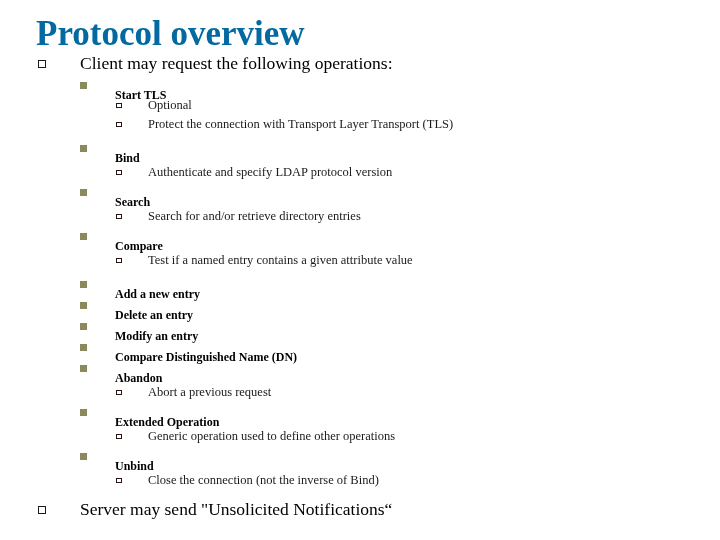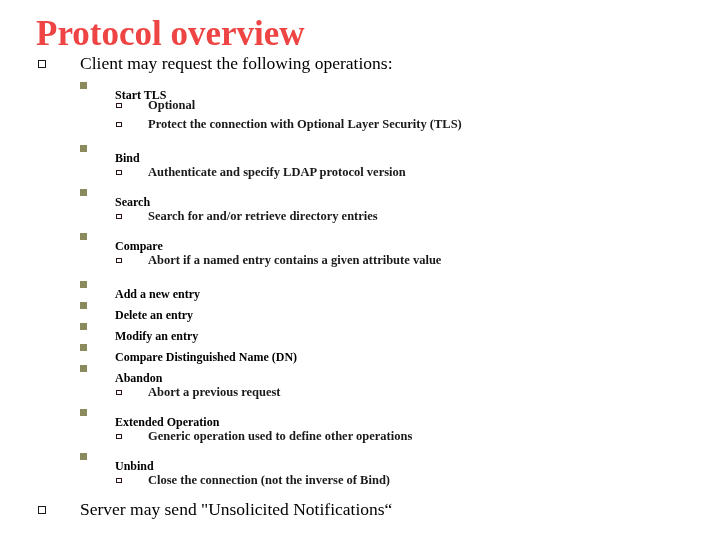--- a/index.html
+++ b/index.html
@@ -24,21 +24,21 @@
   }
 
   
   .slide-title {
     position: absolute;
     left: 36px;
     top: 14px;
     font-size: 35px;
     line-height: 40px;
     font-weight: bold;
-    color: #ef4444;
+    color: #0369a1;
     letter-spacing: 0px;
     white-space: nowrap;
   }
 
   
   .body {
     position: absolute;
     left: 0;
     top: 52px;
     width: 720px;
@@ -124,21 +124,21 @@
     color: #000000;
     margin-top: 10px;
   }
 
   .lvl3 {
     height: 19px;
   }
   .lvl3 .txt {
     font-size: 12.5px;
     line-height: 19px;
-    font-weight: bold;
+    font-weight: normal;
     color: #1a1a1a;
   }
 
   
   .gap-sm { height: 4px; }
   .gap-md { height: 8px; }
 </style>
 </head>
 <body>
 
@@ -164,21 +164,21 @@
     <div class="row lvl3">
       <span class="bullet">
         <span class="sq-hollow-maroon"></span>
       </span>
       <span class="txt">Optional</span>
     </div>
     <div class="row lvl3">
       <span class="bullet">
         <span class="sq-hollow-maroon"></span>
       </span>
-      <span class="txt">Protect the connection with Optional Layer Security (TLS)</span>
+      <span class="txt">Protect the connection with Transport Layer Transport (TLS)</span>
     </div>
 
     <div class="gap-sm"></div>
 
     <div class="row lvl2">
       <span class="bullet">
         <span class="sq-solid-olive"></span>
       </span>
       <span class="txt">Bind</span>
     </div>
@@ -208,21 +208,21 @@
       <span class="bullet">
         <span class="sq-solid-olive"></span>
       </span>
       <span class="txt">Compare</span>
     </div>
     <div class="gap-sm"></div>
     <div class="row lvl3">
       <span class="bullet">
         <span class="sq-hollow-maroon"></span>
       </span>
-      <span class="txt">Abort if a named entry contains a given attribute value</span>
+      <span class="txt">Test if a named entry contains a given attribute value</span>
     </div>
 
     <div class="gap-sm"></div>
 
     <div class="row lvl2">
       <span class="bullet">
         <span class="sq-solid-olive"></span>
       </span>
       <span class="txt">Add a new entry</span>
     </div>

